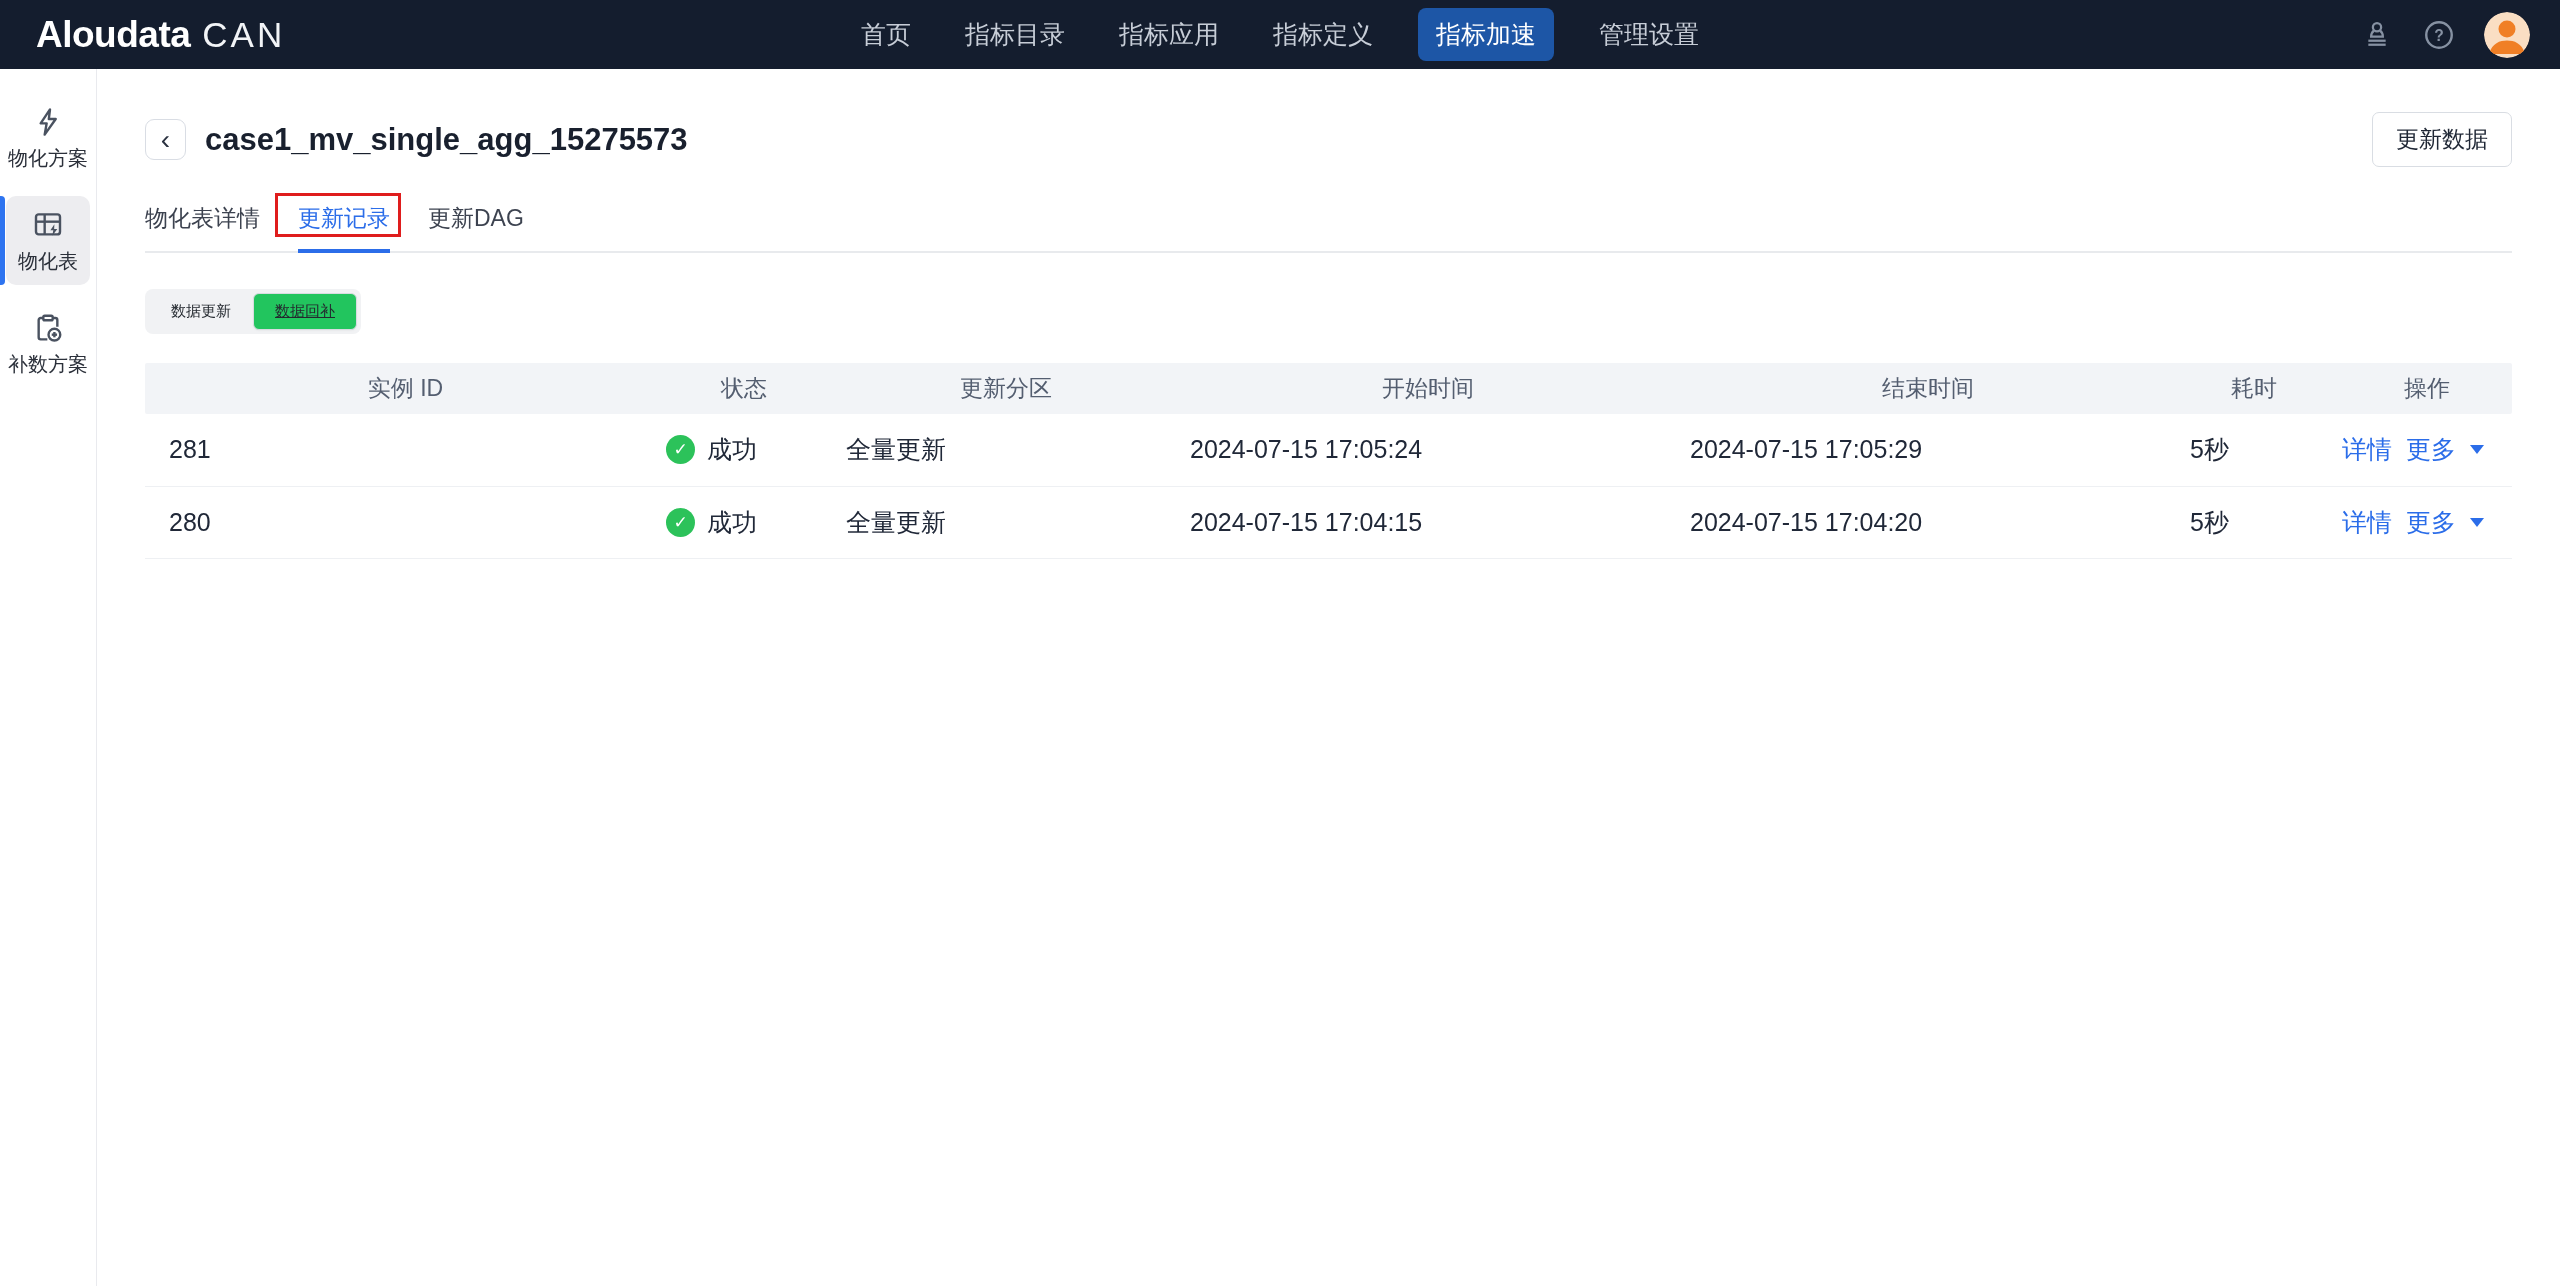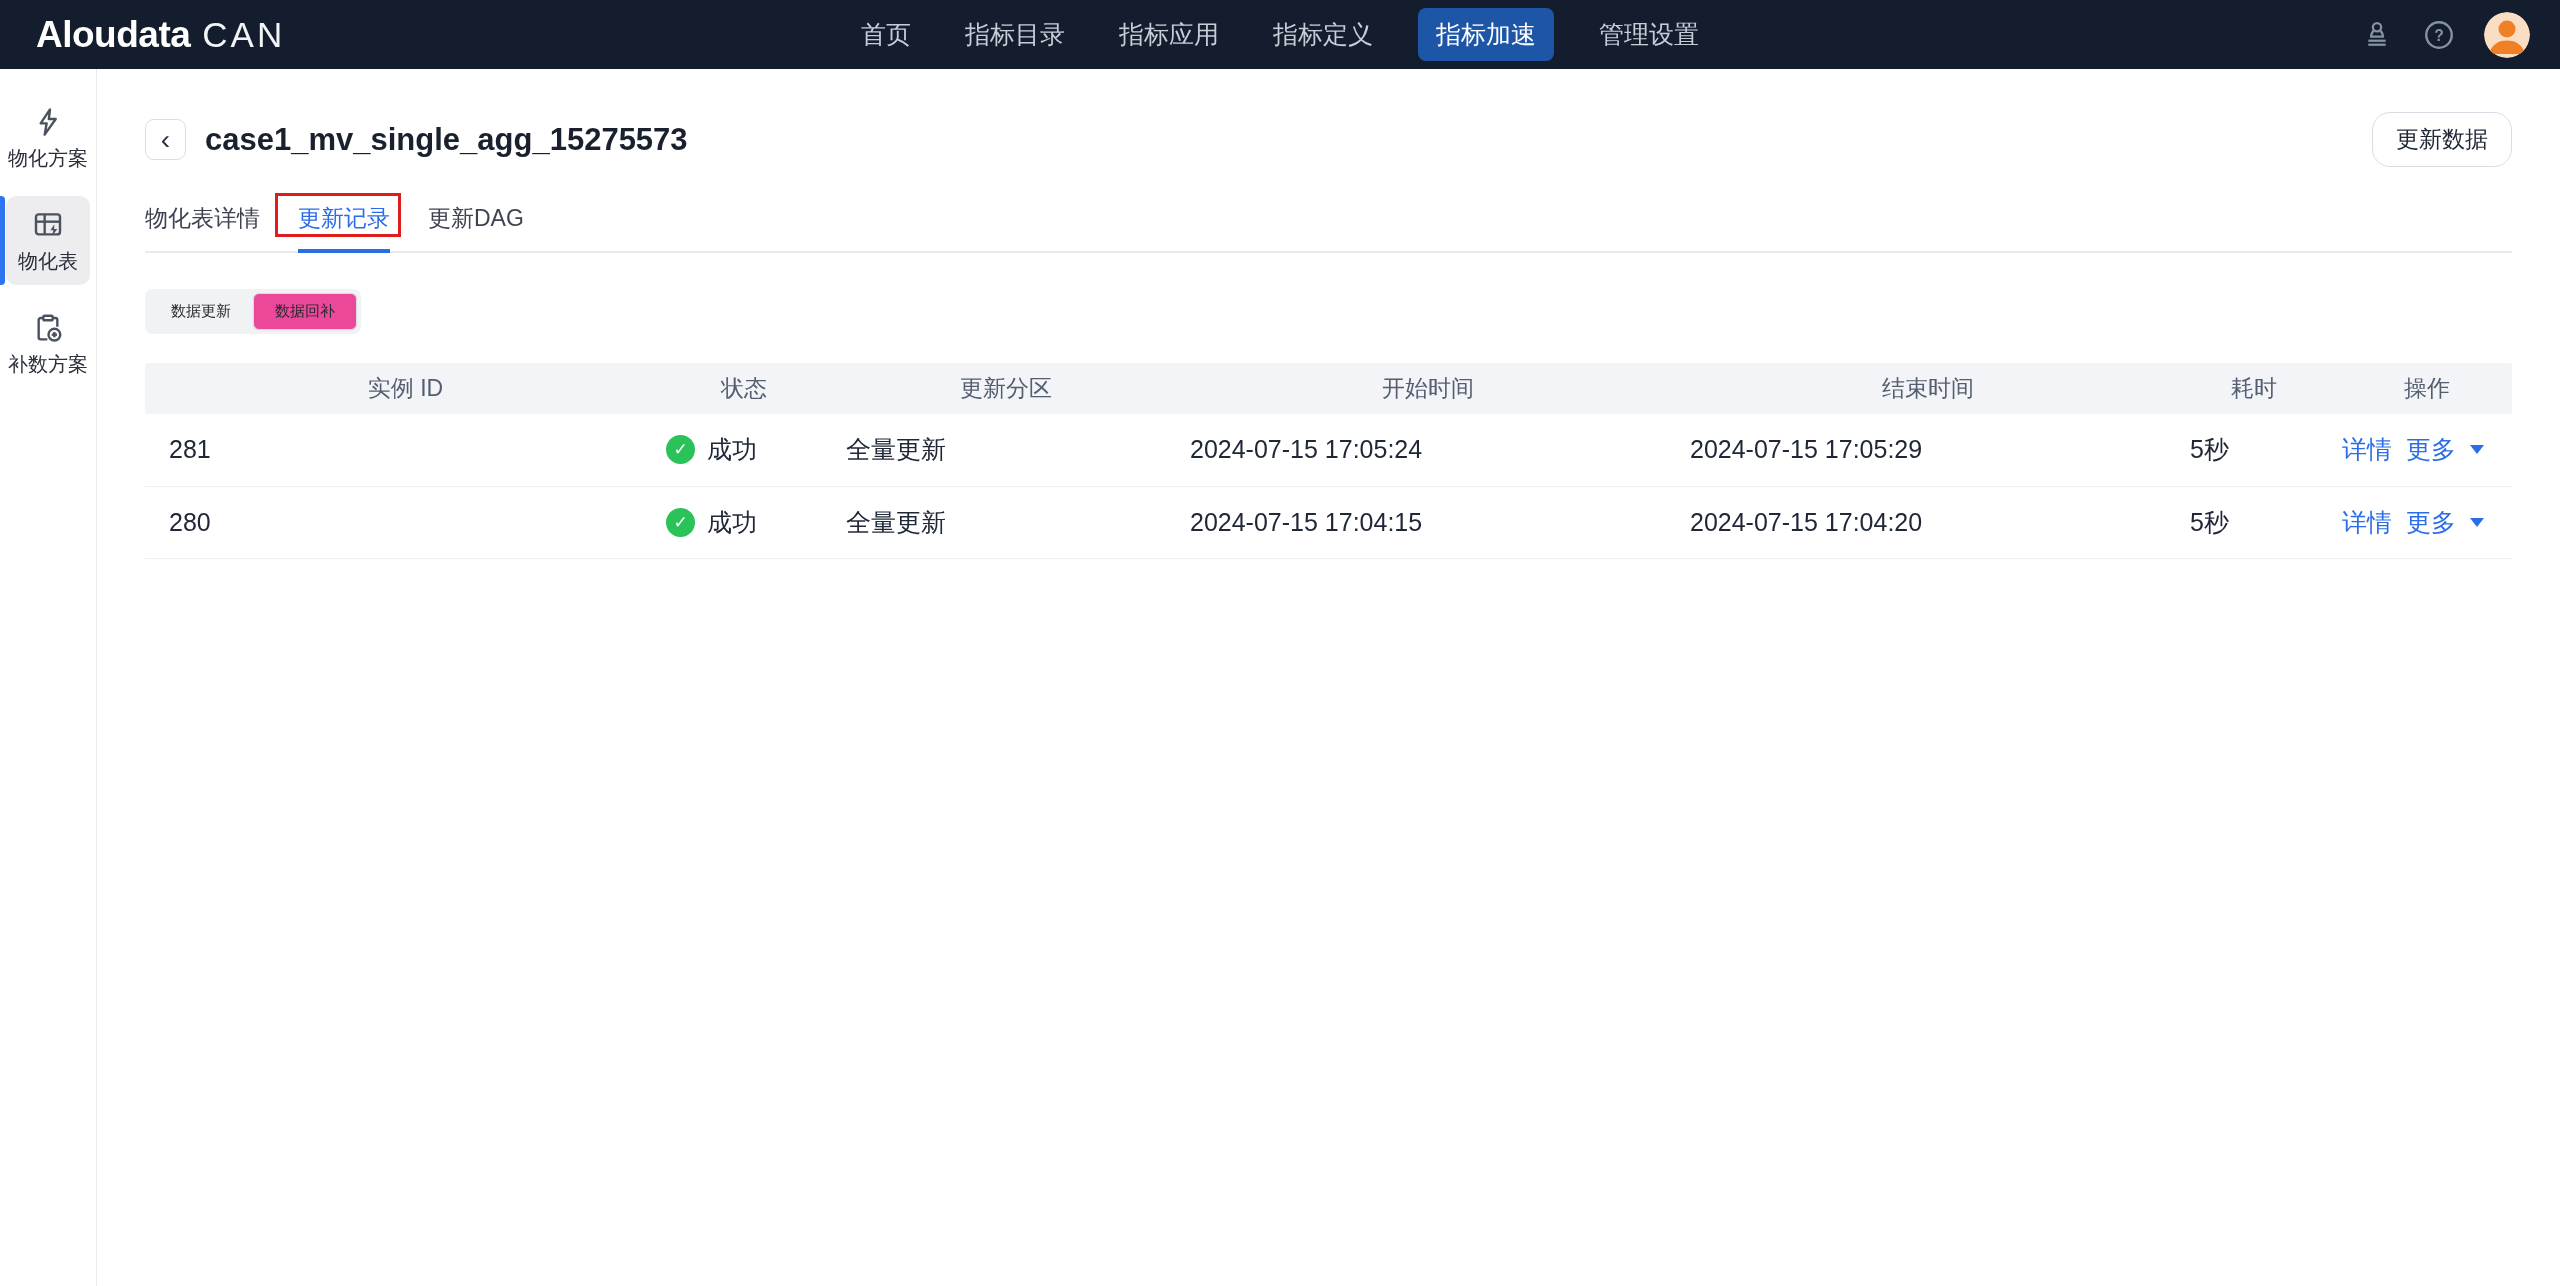--- a/index.html
+++ b/index.html
@@ -32,37 +32,37 @@
   .side-label { font-size:20px; color:#2b303a; letter-spacing:0; }
 
   
   .main { position:absolute; top:69px; left:97px; right:0; bottom:0; padding:0 48px; background:#fff; }
 
   .page-header { margin-top:43px; display:flex; align-items:center; }
   .back-btn { width:41px; height:41px; border:1px solid #d9dde4; border-radius:9px; background:#fff;
               display:flex; align-items:center; justify-content:center; cursor:pointer;
               color:#2a3140; font-size:28px; line-height:1; }
   .page-title { margin-left:19px; font-size:31px; font-weight:700; color:#19202e; }
-  .update-btn { margin-left:auto; background:#fff; border:1px solid #d9dde3; border-radius:18px;
+  .update-btn { margin-left:auto; background:#fff; border:1px solid #d9dde3; border-radius:7px;
                 padding:11px 23px; font-size:23px; color:#1f2735; cursor:pointer; }
 
   .tabs { position:relative; margin-top:36px; display:flex; gap:38px;
           border-bottom:2px solid #e8eaed; }
   .tab { font-size:23px; color:#3d4350; padding-bottom:17px; cursor:pointer; position:relative; }
   .tab.active { color:#2b6de9; }
   .tab.active::after { content:""; position:absolute; left:0; right:0; bottom:-2px;
           height:4px; background:#2b6de9; }
   .annotation-box { position:absolute; left:130px; top:-10px; width:126px; height:44px;
           border:3px solid #df1d1d; pointer-events:none; z-index:40; }
 
   .segmented { margin-top:36px; display:inline-flex; background:#f1f2f4; border-radius:8px;
                padding:4px; }
   .segment { font-size:15px; color:#24292f; padding:8px 21px; border-radius:6px; cursor:pointer;
              border:1px solid transparent; white-space:nowrap; }
-  .segment.active { background:#ec4899; border:1px solid #d9dce1; box-shadow:0 1px 2px rgba(0,0,0,0.04); }
+  .segment.active { background:#22c55e; border:1px solid #d9dce1; box-shadow:0 1px 2px rgba(0,0,0,0.04);text-decoration:underline; }
 
   table.grid { margin-top:29px; width:2367px; border-collapse:collapse; table-layout:fixed; }
   .grid thead th { background:#f2f4f7; height:51px; text-align:center; font-weight:400;
                    font-size:23px; color:#545e70; padding-left:24px; }
   .grid thead th:first-child { border-radius:2px 0 0 2px; }
   .grid thead th:last-child  { border-radius:0 2px 2px 0; }
   .grid tbody td { height:72px; border-bottom:1px solid #eef0f3; font-size:25px; color:#202838;
                    padding-left:24px; }
   .status-wrap { display:flex; align-items:center; gap:12px; }
   .status-dot { width:29px; height:29px; border-radius:50%; background:#2cc25a; color:#fff;

